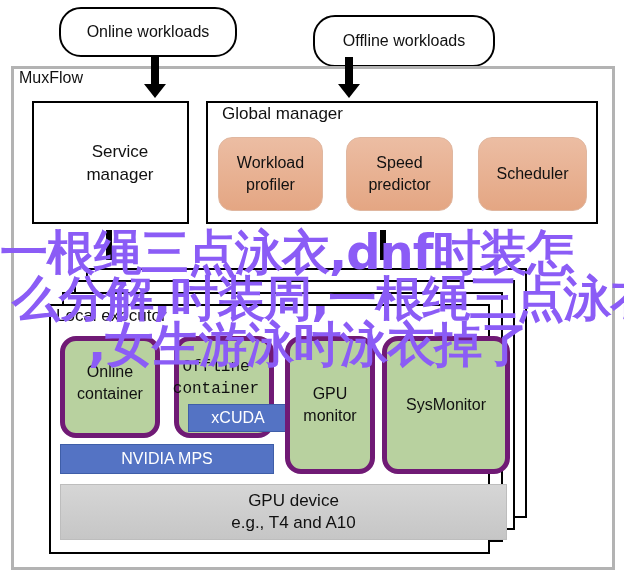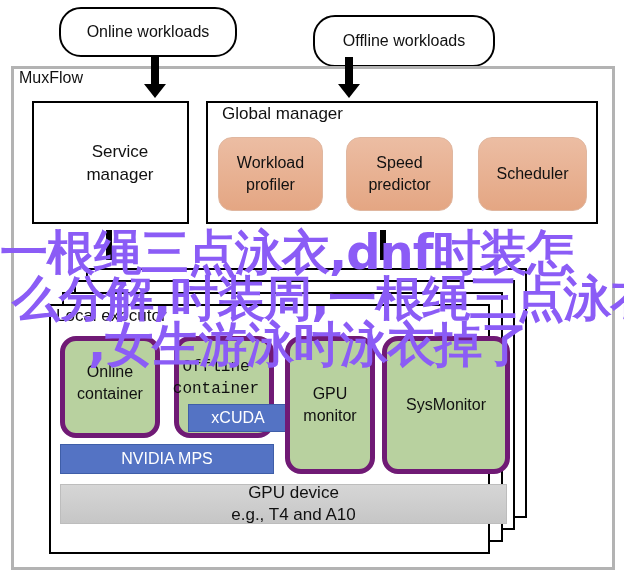--- a/index.html
+++ b/index.html
@@ -68,18 +68,18 @@
 <div class="abs green center pre" style="left:60px;top:336px;width:100px;height:102px;align-items:flex-start;padding-top:20px;">Online
 container</div>
 <div class="abs green" style="left:174px;top:336px;width:100px;height:102px;"></div>
 <div class="abs center pre" style="left:166px;top:356px;width:100px;font-size:16px;line-height:22px;font-family:Liberation Mono, monospace;">Offline
 container</div>
 <div class="abs blue center" style="left:188px;top:404px;width:100px;height:28px;">xCUDA</div>
 <div class="abs blue center" style="left:60px;top:444px;width:214px;height:30px;text-align:center;">NVIDIA MPS</div>
 <div class="abs green center pre" style="left:285px;top:336px;width:90px;height:138px;">GPU
 monitor</div>
 <div class="abs green center" style="left:382px;top:336px;width:128px;height:138px;">SysMonitor</div>
-<div class="abs gray center pre" style="left:60px;top:484px;width:447px;height:40px;padding-left:20px;">GPU device
+<div class="abs gray center pre" style="left:60px;top:484px;width:447px;height:56px;padding-left:20px;">GPU device
 e.g., T4 and A10</div>
 
 <div class="abs overlay" style="left:0px;top:228px;">一根绳三点泳衣,dnf时装怎</div>
 <div class="abs overlay" style="left:12px;top:274px;">么分解,时装周,一根绳三点泳衣</div>
 <div class="abs overlay" style="left:88px;top:320px;">,女生游泳时泳衣掉了</div>
 
 </body></html>

